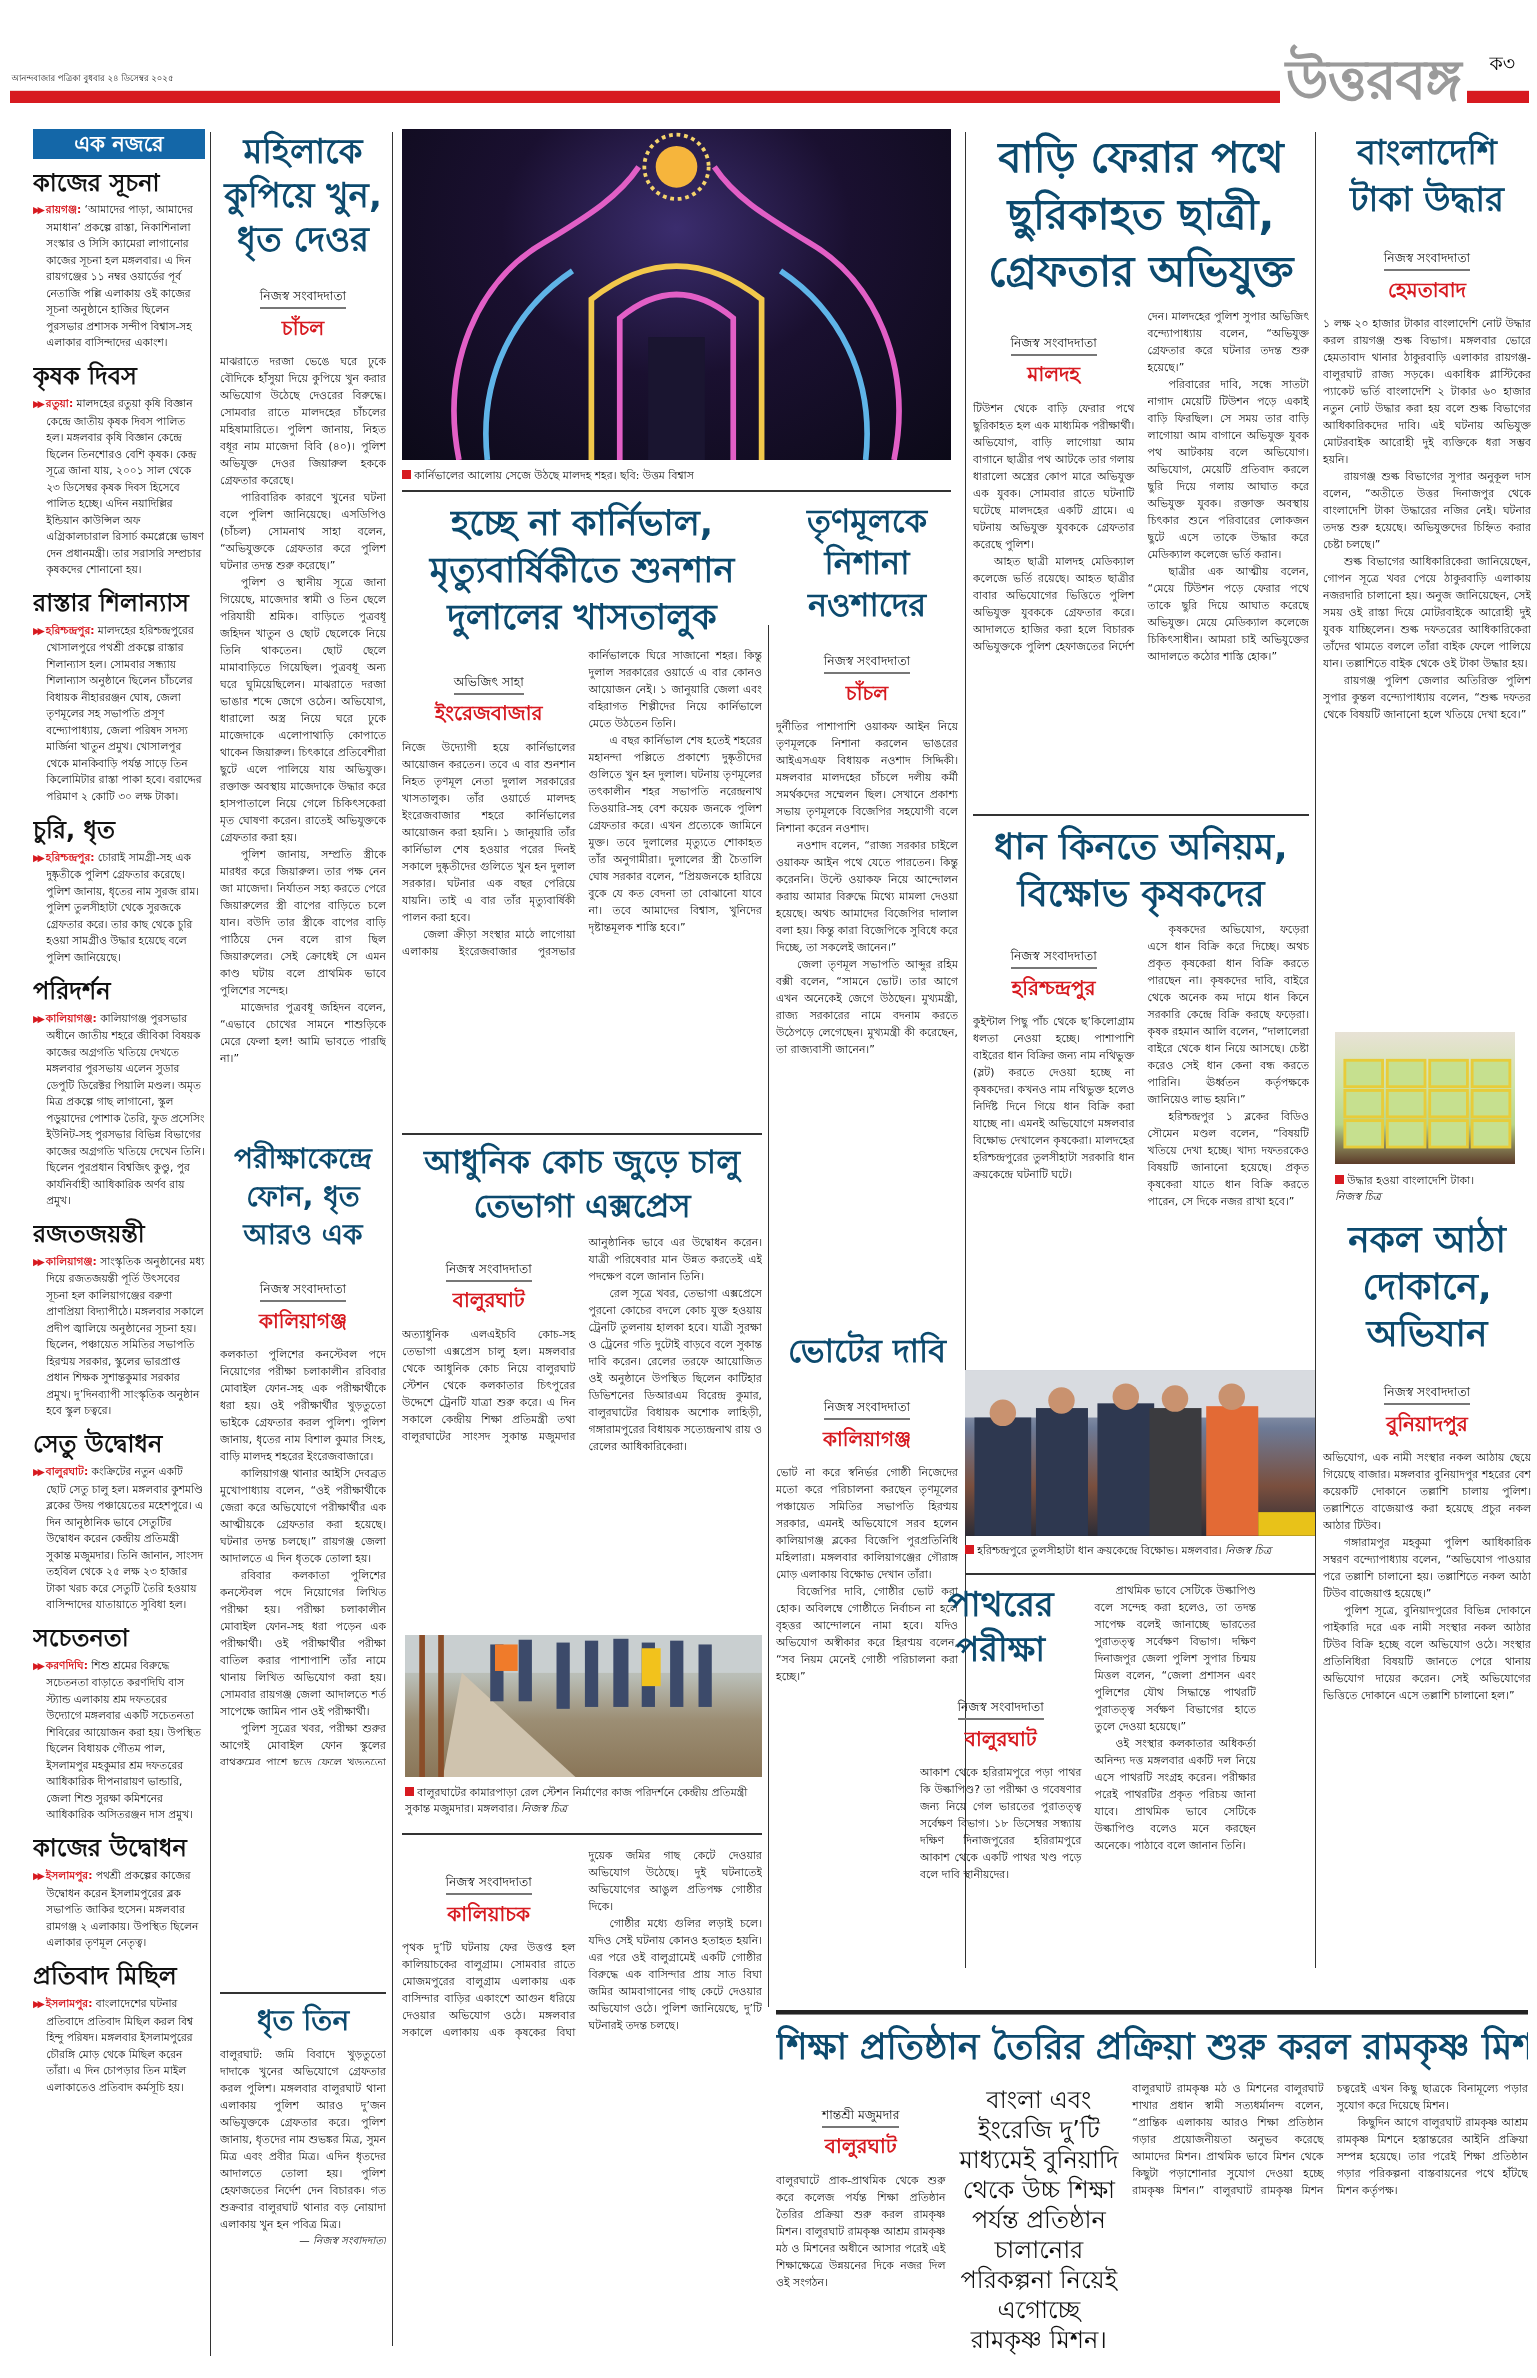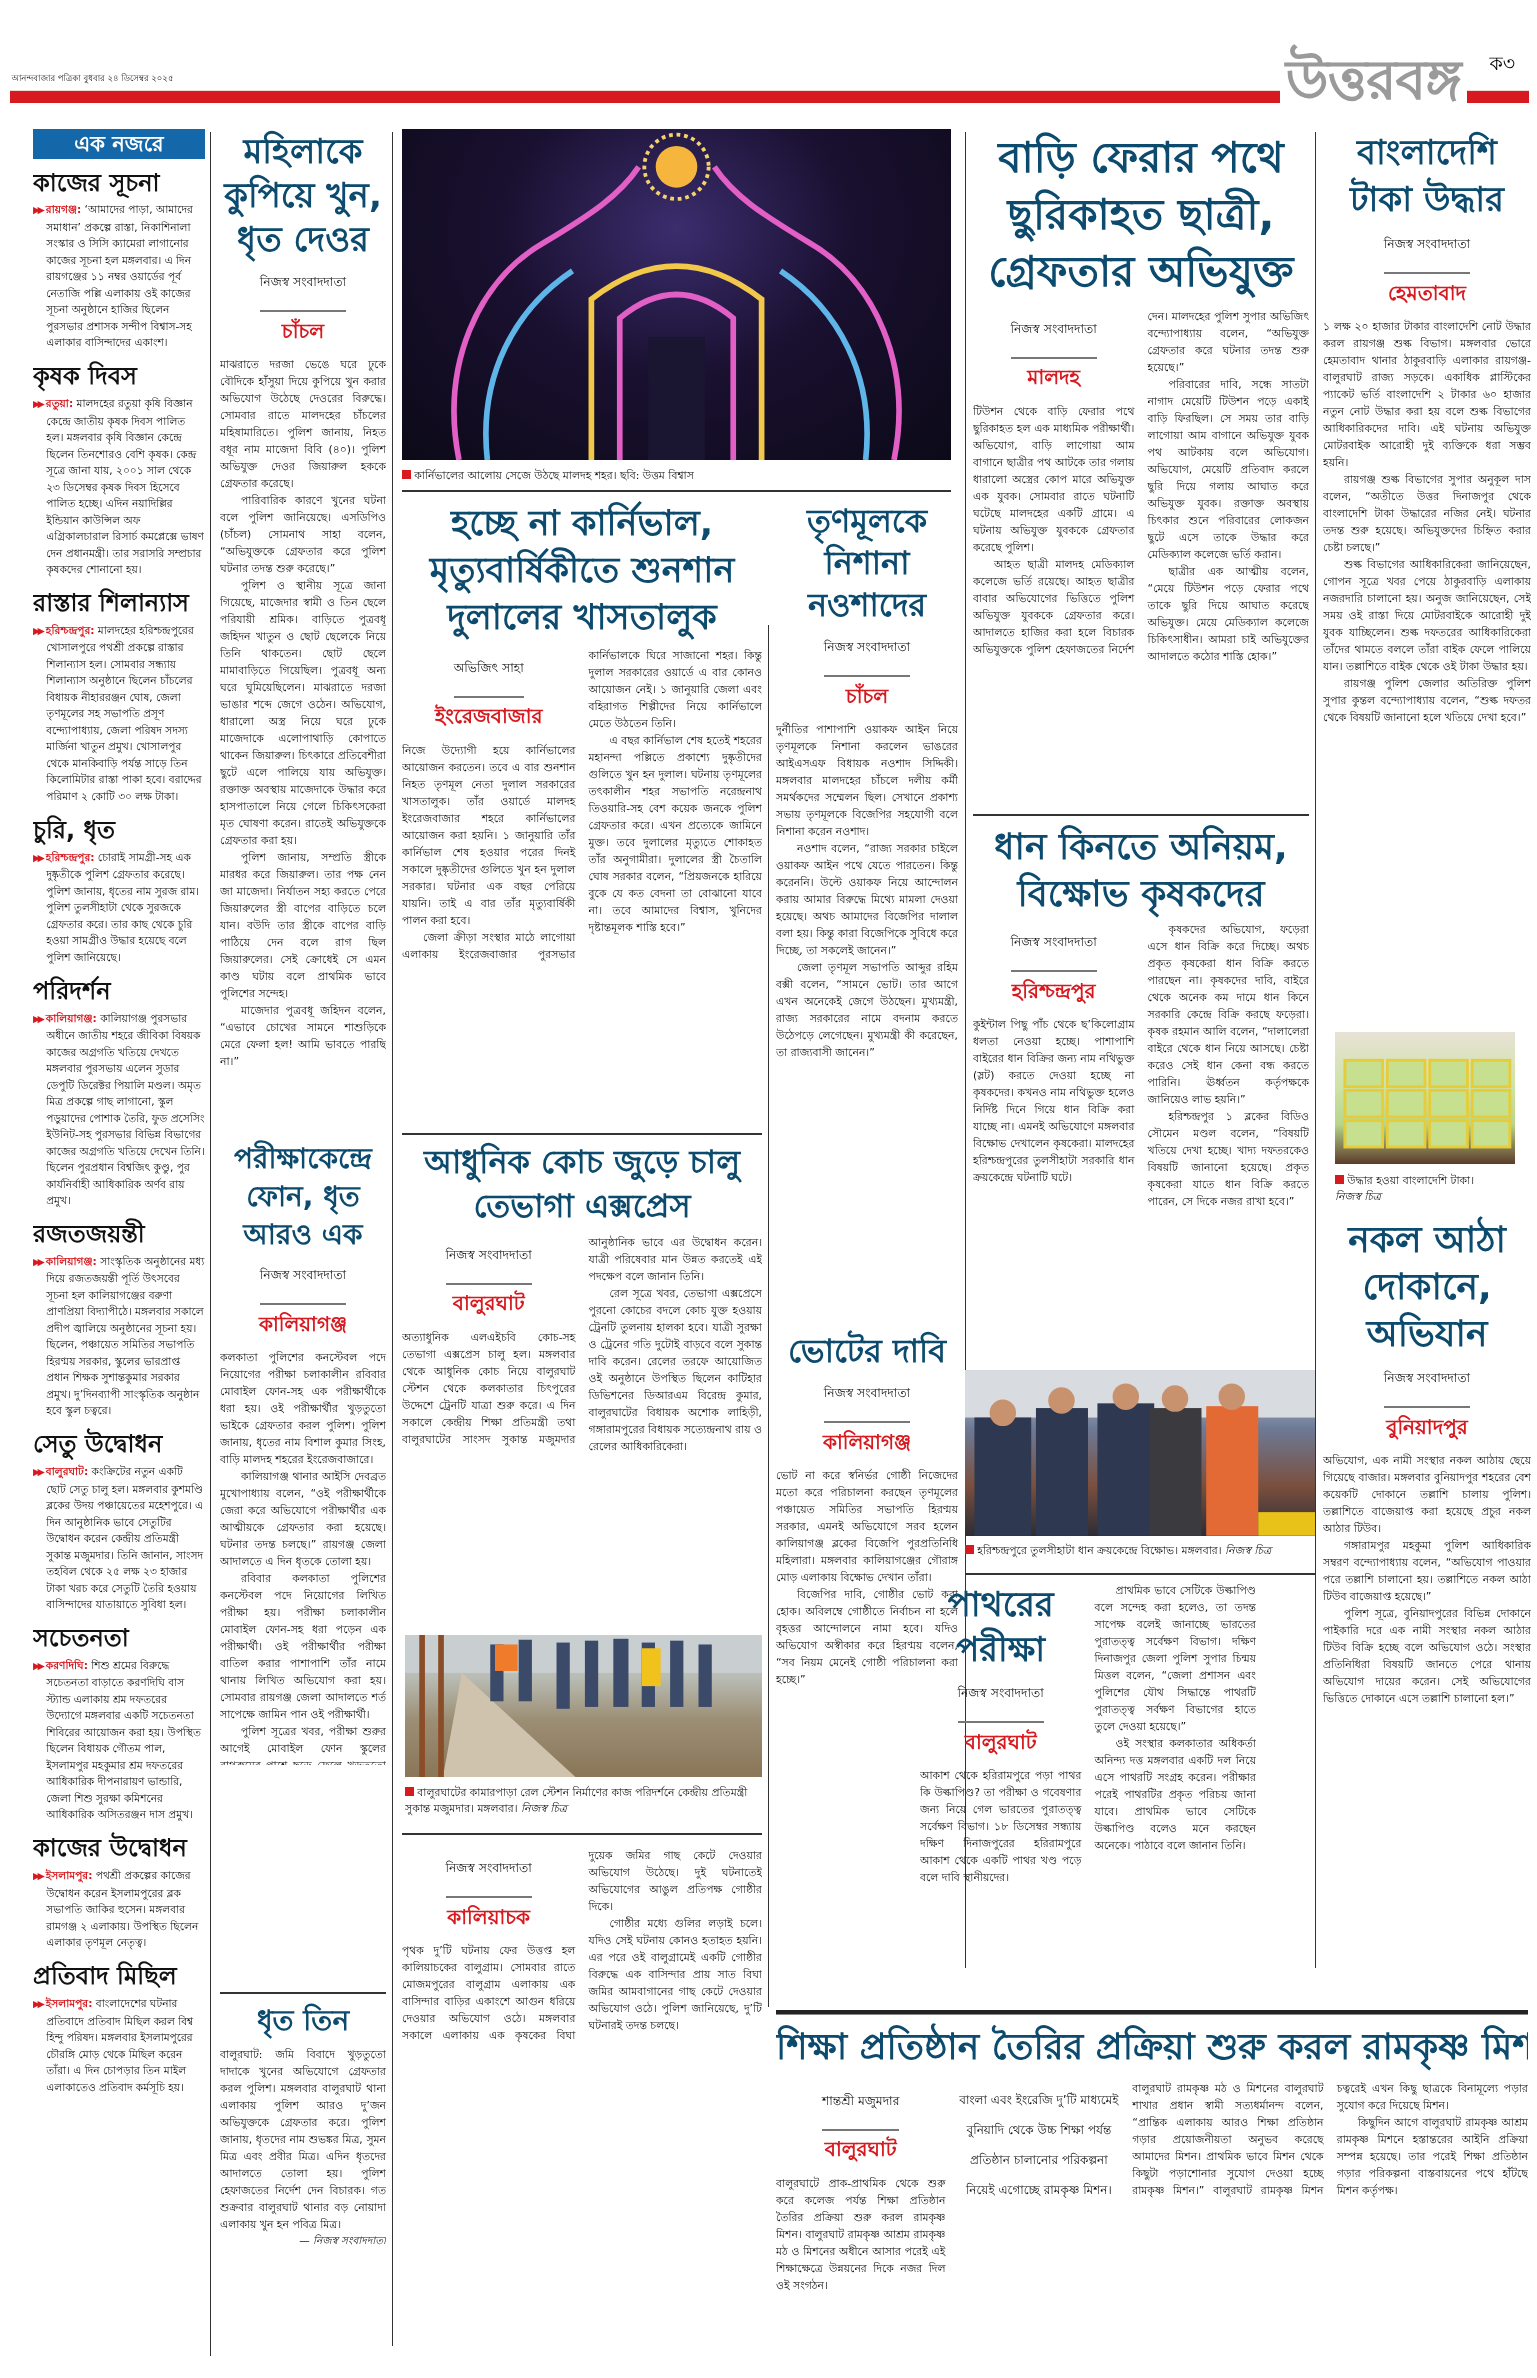--- a/index.html
+++ b/index.html
@@ -21,21 +21,21 @@
   
   .brief-head { background: #1467a8; color: #fff; font-size: 21px; font-weight: bold; text-align: center; height: 30px; line-height: 30px; margin-bottom: 7.6px; }
   .brief { margin-bottom: 9.5px; }
   .brief h3 { font-size: 24px; font-weight: bold; line-height: 32px; margin-bottom: 2.8px; }
   .brief p { font-size: 10.6px; line-height: 16.5px; padding-left: 13.2px; text-indent: -13.2px; }
   .brief .arrow { color: #d71a20; font-size: 9.5px; letter-spacing: -2.8px; margin-right: 3.8px; }
   .brief .place { color: #d71a20; font-weight: bold; }
 
   
   .hl { font-weight: bold; text-align: center; color: #0c4a6e; }
-  .byline { text-align: center; font-size: 12.3px; padding-bottom: 17px; margin: 12px auto 0; border-bottom: 2.8px double #777; display: table; }
+  .byline { text-align: center; font-size: 12.3px; padding-bottom: 0; margin: 26px auto 0; border-bottom: 2.8px double #777; display: table; }
   .dateline { text-align: center; font-size: 20px; font-weight: bold; color: #d71a20; margin: 3.8px 0 7.6px; }
   .body { font-size: 10.8px; line-height: 17px; text-align: justify; }
   .body p { text-indent: 21px; }
   .body p.first { text-indent: 0; }
   .cols2 { column-count: 2; column-gap: 13.2px; column-rule: none; }
   .caption { font-size: 10.8px; line-height: 16px; margin-top: 3.8px; }
   .caption .sq { display: inline-block; width: 8.5px; height: 8.5px; background: #d71a20; margin-right: 3.8px; }
   .caption i { font-style: italic; }
   .sig { text-align: right; font-size: 10.4px; font-style: italic; }
 
@@ -358,21 +358,21 @@
 <div class="col" style="left:776px;top:2023px;width:752px;height:350px;background:#fff;">
   <div class="hl" style="font-size:36px;line-height:47px;white-space:nowrap;">শিক্ষা প্রতিষ্ঠান তৈরির প্রক্রিয়া শুরু করল রামকৃষ্ণ মিশন</div>
   <div style="display:flex;gap:13.2px;margin-top:9.5px;">
     <div style="width:170px;">
       <div class="byline">শান্তশ্রী মজুমদার</div>
       <div class="dateline">বালুরঘাট</div>
       <div class="body">
         <p class="first">বালুরঘাটে প্রাক-প্রাথমিক থেকে শুরু করে কলেজ পর্যন্ত শিক্ষা প্রতিষ্ঠান তৈরির প্রক্রিয়া শুরু করল রামকৃষ্ণ মিশন। বালুরঘাট রামকৃষ্ণ আশ্রম রামকৃষ্ণ মঠ ও মিশনের অধীনে আসার পরেই এই শিক্ষাক্ষেত্রে উন্নয়নের দিকে নজর দিল ওই সংগঠন।</p>
       </div>
     </div>
-    <div style="width:161px;text-align:center;font-size:12px;line-height:30px;padding-top:5.7px;">বাংলা এবং ইংরেজি দু’টি মাধ্যমেই বুনিয়াদি থেকে উচ্চ শিক্ষা পর্যন্ত প্রতিষ্ঠান চালানোর পরিকল্পনা নিয়েই এগোচ্ছে রামকৃষ্ণ মিশন।</div>
+    <div style="width:161px;text-align:center;font-size:24px;line-height:30px;padding-top:5.7px;">বাংলা এবং ইংরেজি দু’টি মাধ্যমেই বুনিয়াদি থেকে উচ্চ শিক্ষা পর্যন্ত প্রতিষ্ঠান চালানোর পরিকল্পনা নিয়েই এগোচ্ছে রামকৃষ্ণ মিশন।</div>
     <div class="cols2" style="width:397px;">
       <div class="body">
         <p class="first">বালুরঘাট রামকৃষ্ণ মঠ ও মিশনের বালুরঘাট শাখার প্রধান স্বামী সত্যধর্মানন্দ বলেন, “প্রান্তিক এলাকায় আরও শিক্ষা প্রতিষ্ঠান গড়ার প্রয়োজনীয়তা অনুভব করেছে আমাদের মিশন। প্রাথমিক ভাবে মিশন থেকে কিছুটা পড়াশোনার সুযোগ দেওয়া হচ্ছে রামকৃষ্ণ মিশন।” বালুরঘাট রামকৃষ্ণ মিশন চত্বরেই এখন কিছু ছাত্রকে বিনামূল্যে পড়ার সুযোগ করে দিয়েছে মিশন।</p>
         <p>কিছুদিন আগে বালুরঘাট রামকৃষ্ণ আশ্রম রামকৃষ্ণ মিশনে হস্তান্তরের আইনি প্রক্রিয়া সম্পন্ন হয়েছে। তার পরেই শিক্ষা প্রতিষ্ঠান গড়ার পরিকল্পনা বাস্তবায়নের পথে হাঁটছে মিশন কর্তৃপক্ষ।</p>
       </div>
     </div>
   </div>
 </div>
 
 

